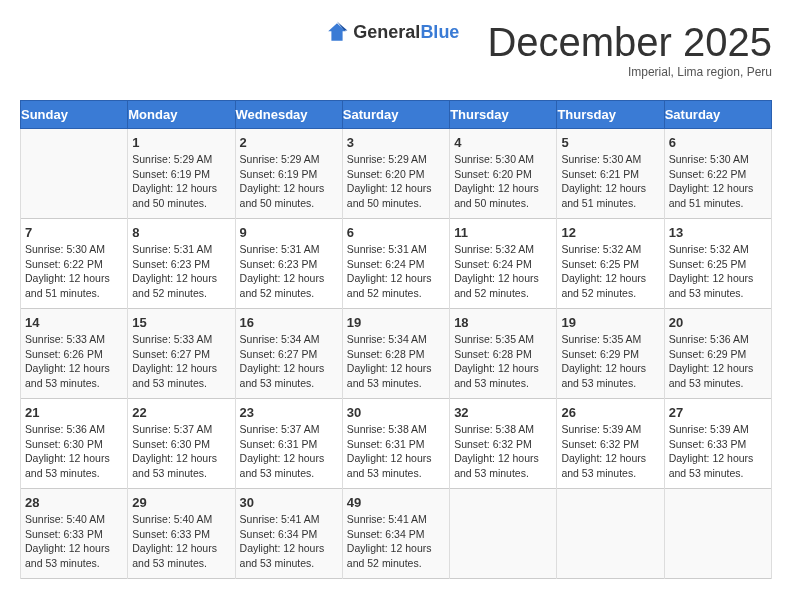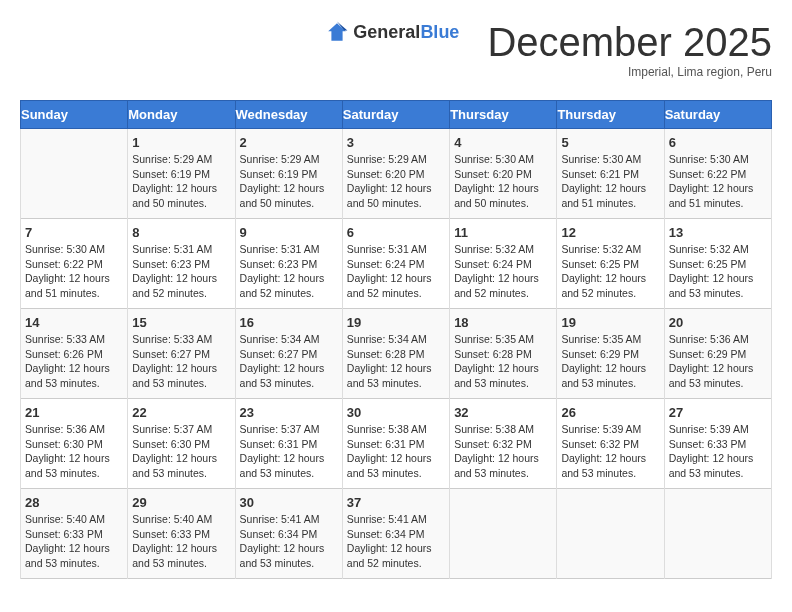--- a/index.html
+++ b/index.html
@@ -238,21 +238,21 @@
         </td>
         <td>
           <span class="day-number">29</span>
           <div class="day-info">Sunrise: 5:40 AM<br>Sunset: 6:33 PM<br>Daylight: 12 hours<br>and 53 minutes.</div>
         </td>
         <td>
           <span class="day-number">30</span>
           <div class="day-info">Sunrise: 5:41 AM<br>Sunset: 6:34 PM<br>Daylight: 12 hours<br>and 53 minutes.</div>
         </td>
         <td>
-          <span class="day-number">37</span>
+          <span class="day-number">49</span>
           <div class="day-info">Sunrise: 5:41 AM<br>Sunset: 6:34 PM<br>Daylight: 12 hours<br>and 52 minutes.</div>
         </td>
         <td></td>
         <td></td>
         <td></td>
       </tr>
     </tbody>
 </table>
 
 </body></html>

